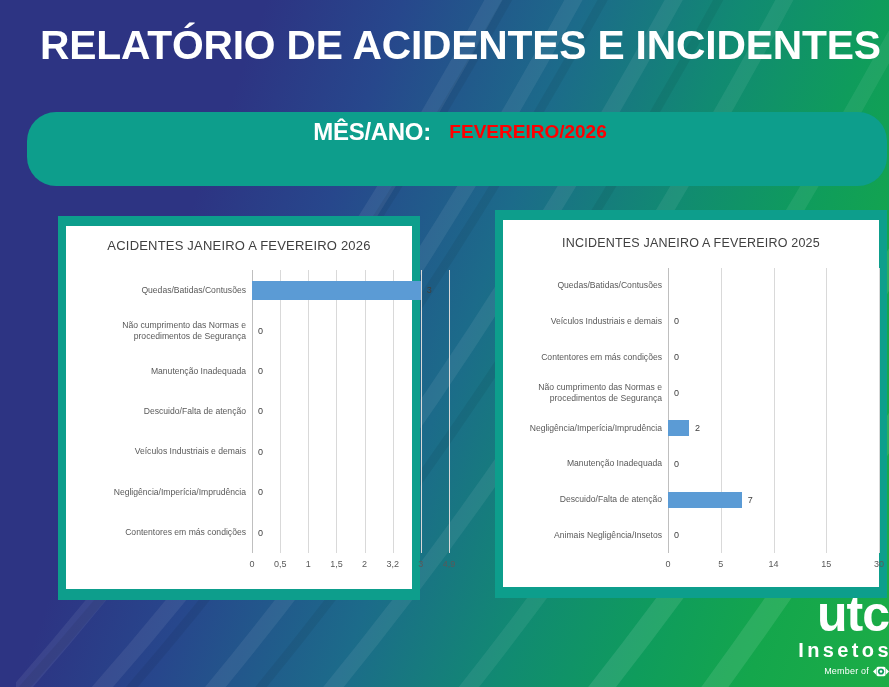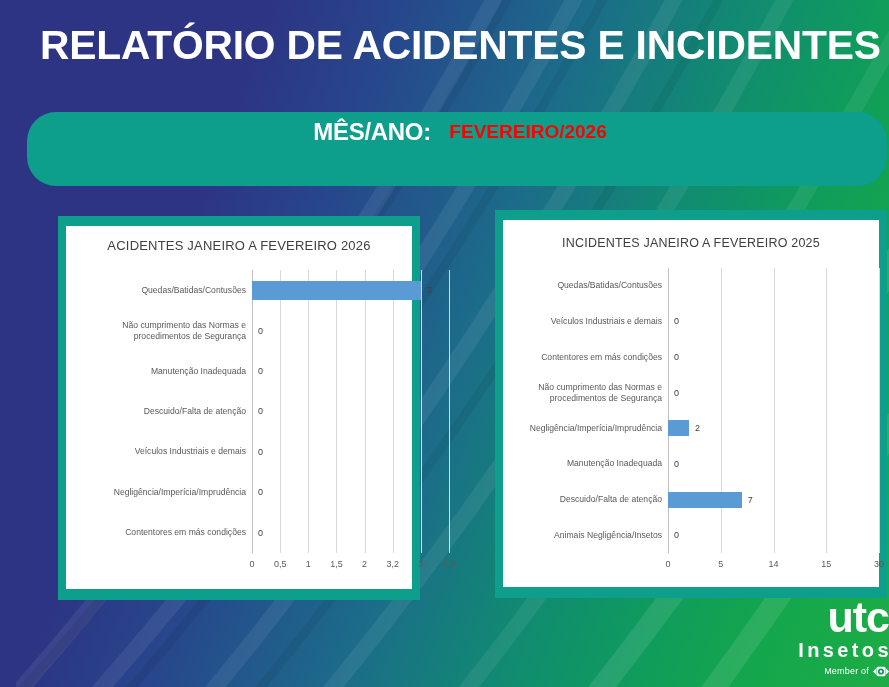--- a/index.html
+++ b/index.html
@@ -220,21 +220,21 @@
   
   .logo {
     position: absolute;
     right: 16px;
     bottom: 10px;
     text-align: right;
     color: #ffffff;
     line-height: 1;
   }
   .logo .utc {
-    font-size: 43px;
+    font-size: 50px;
     font-weight: bold;
     letter-spacing: -1px;
     display: block;
   }
   .logo .brasil {
     font-size: 20px;
     font-weight: bold;
     letter-spacing: 3.4px;
     display: block;
     margin-top: 1px;

